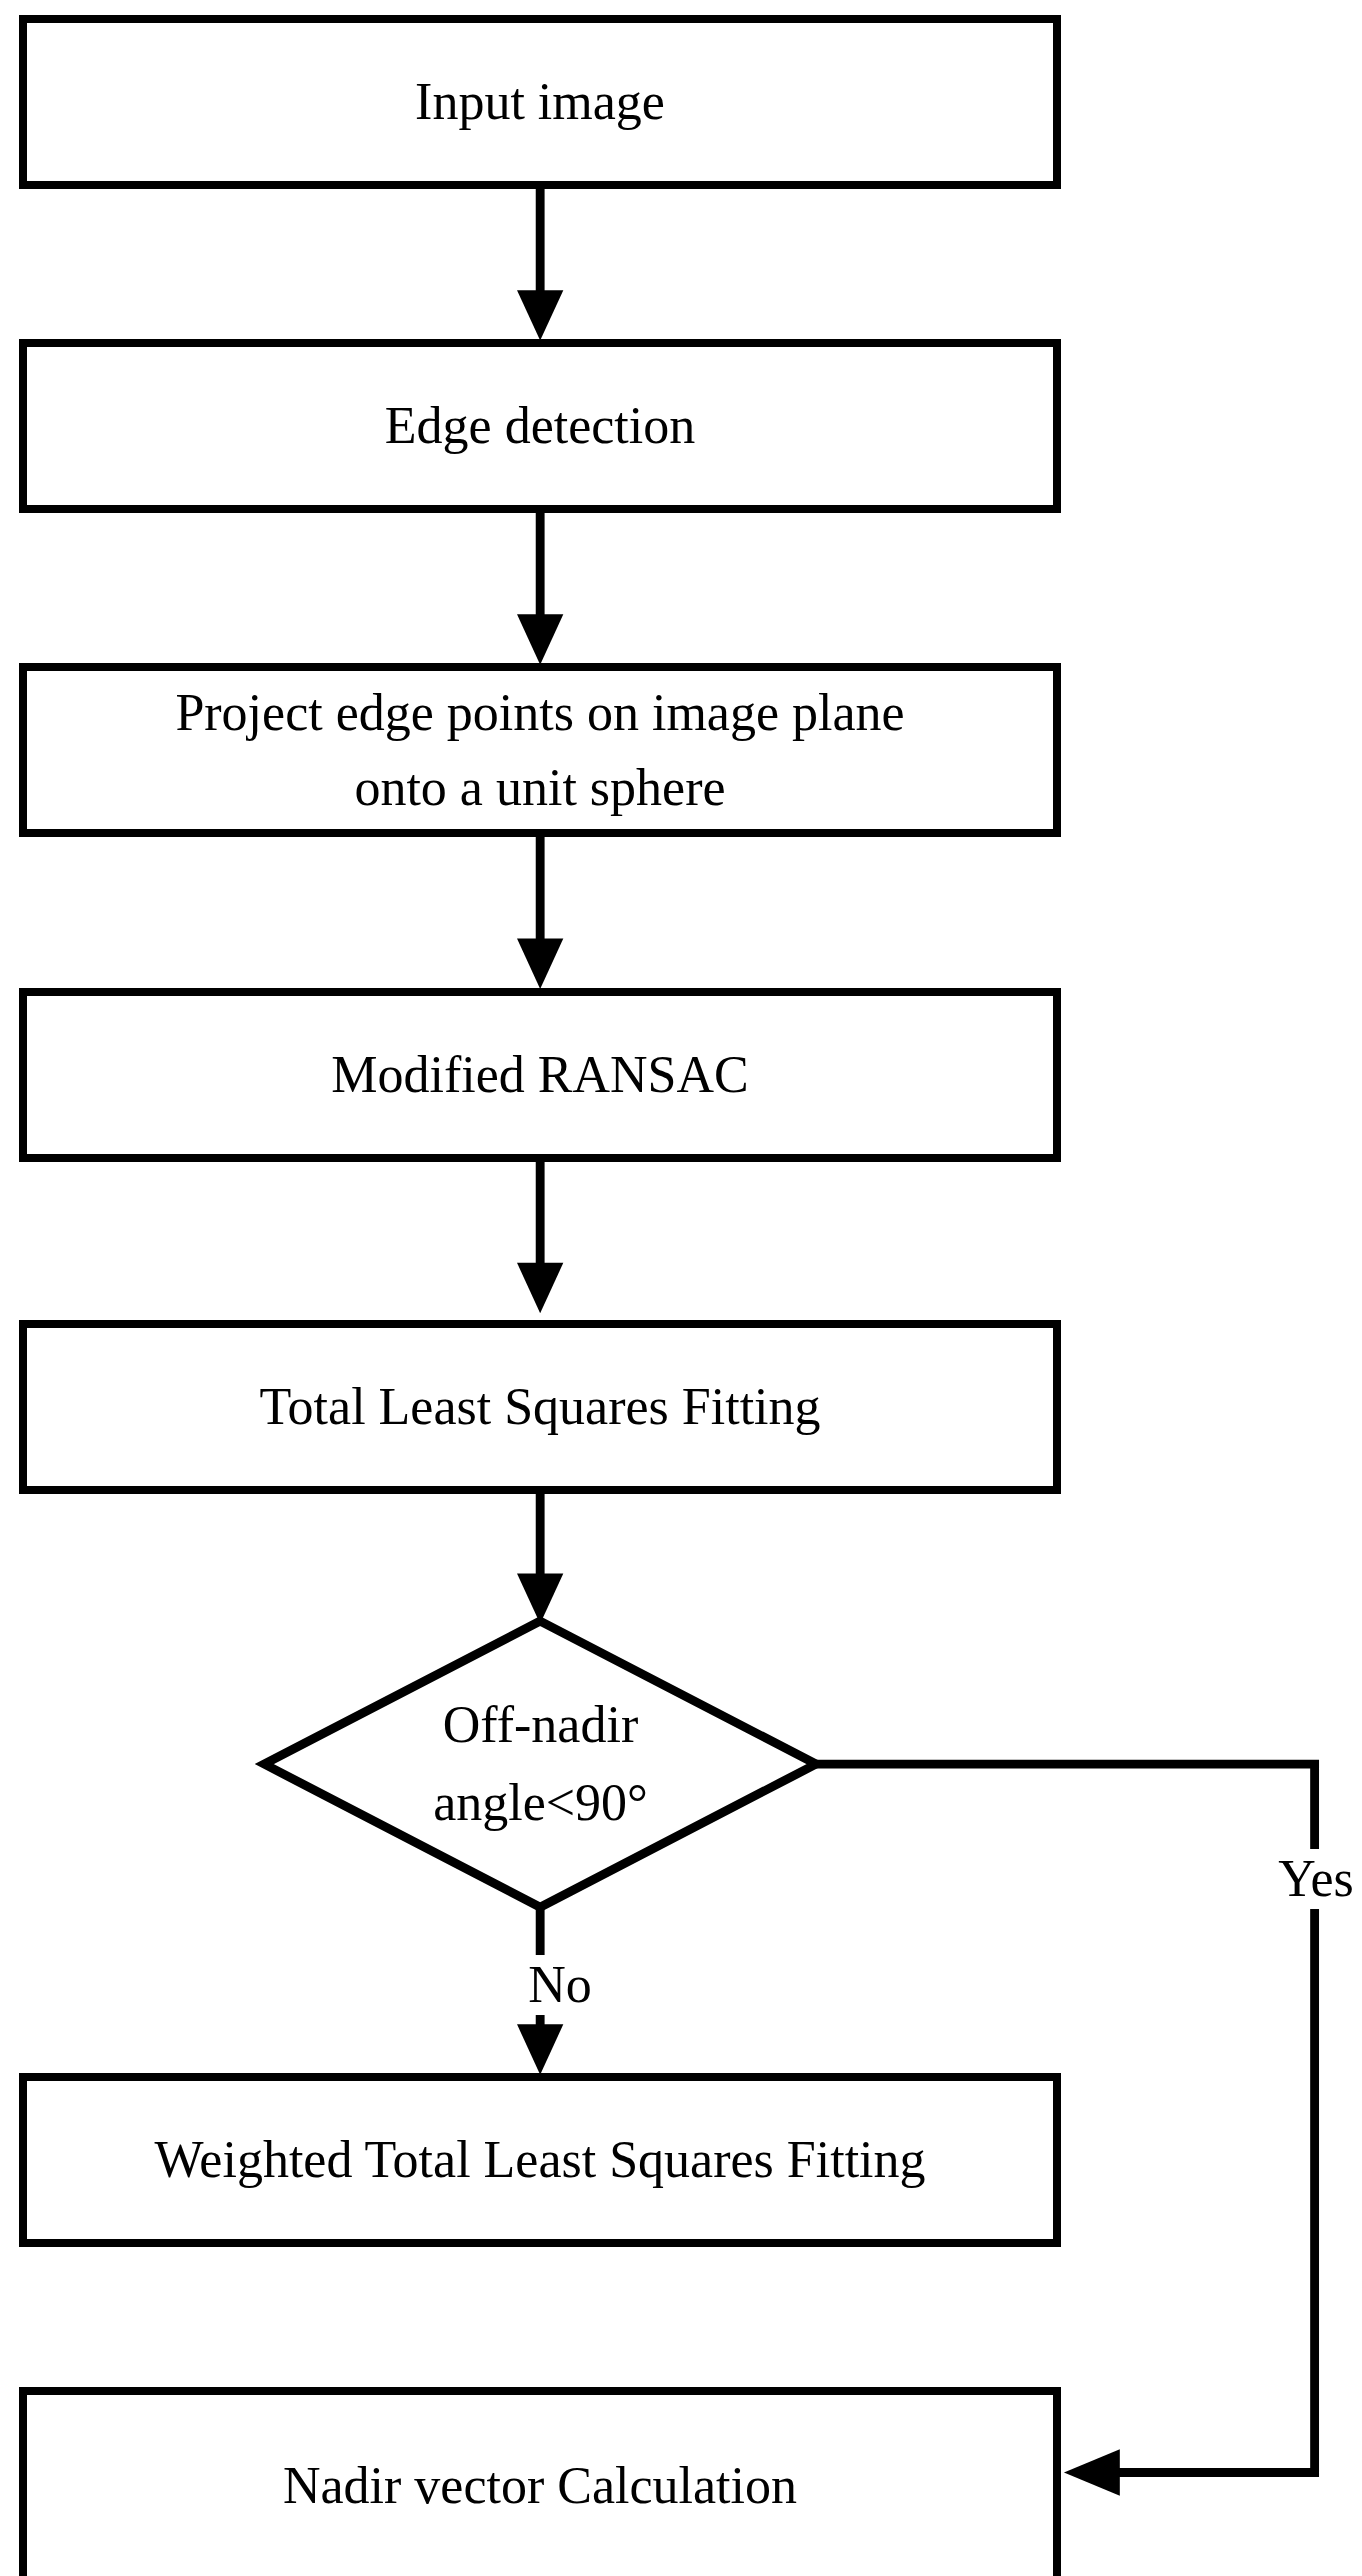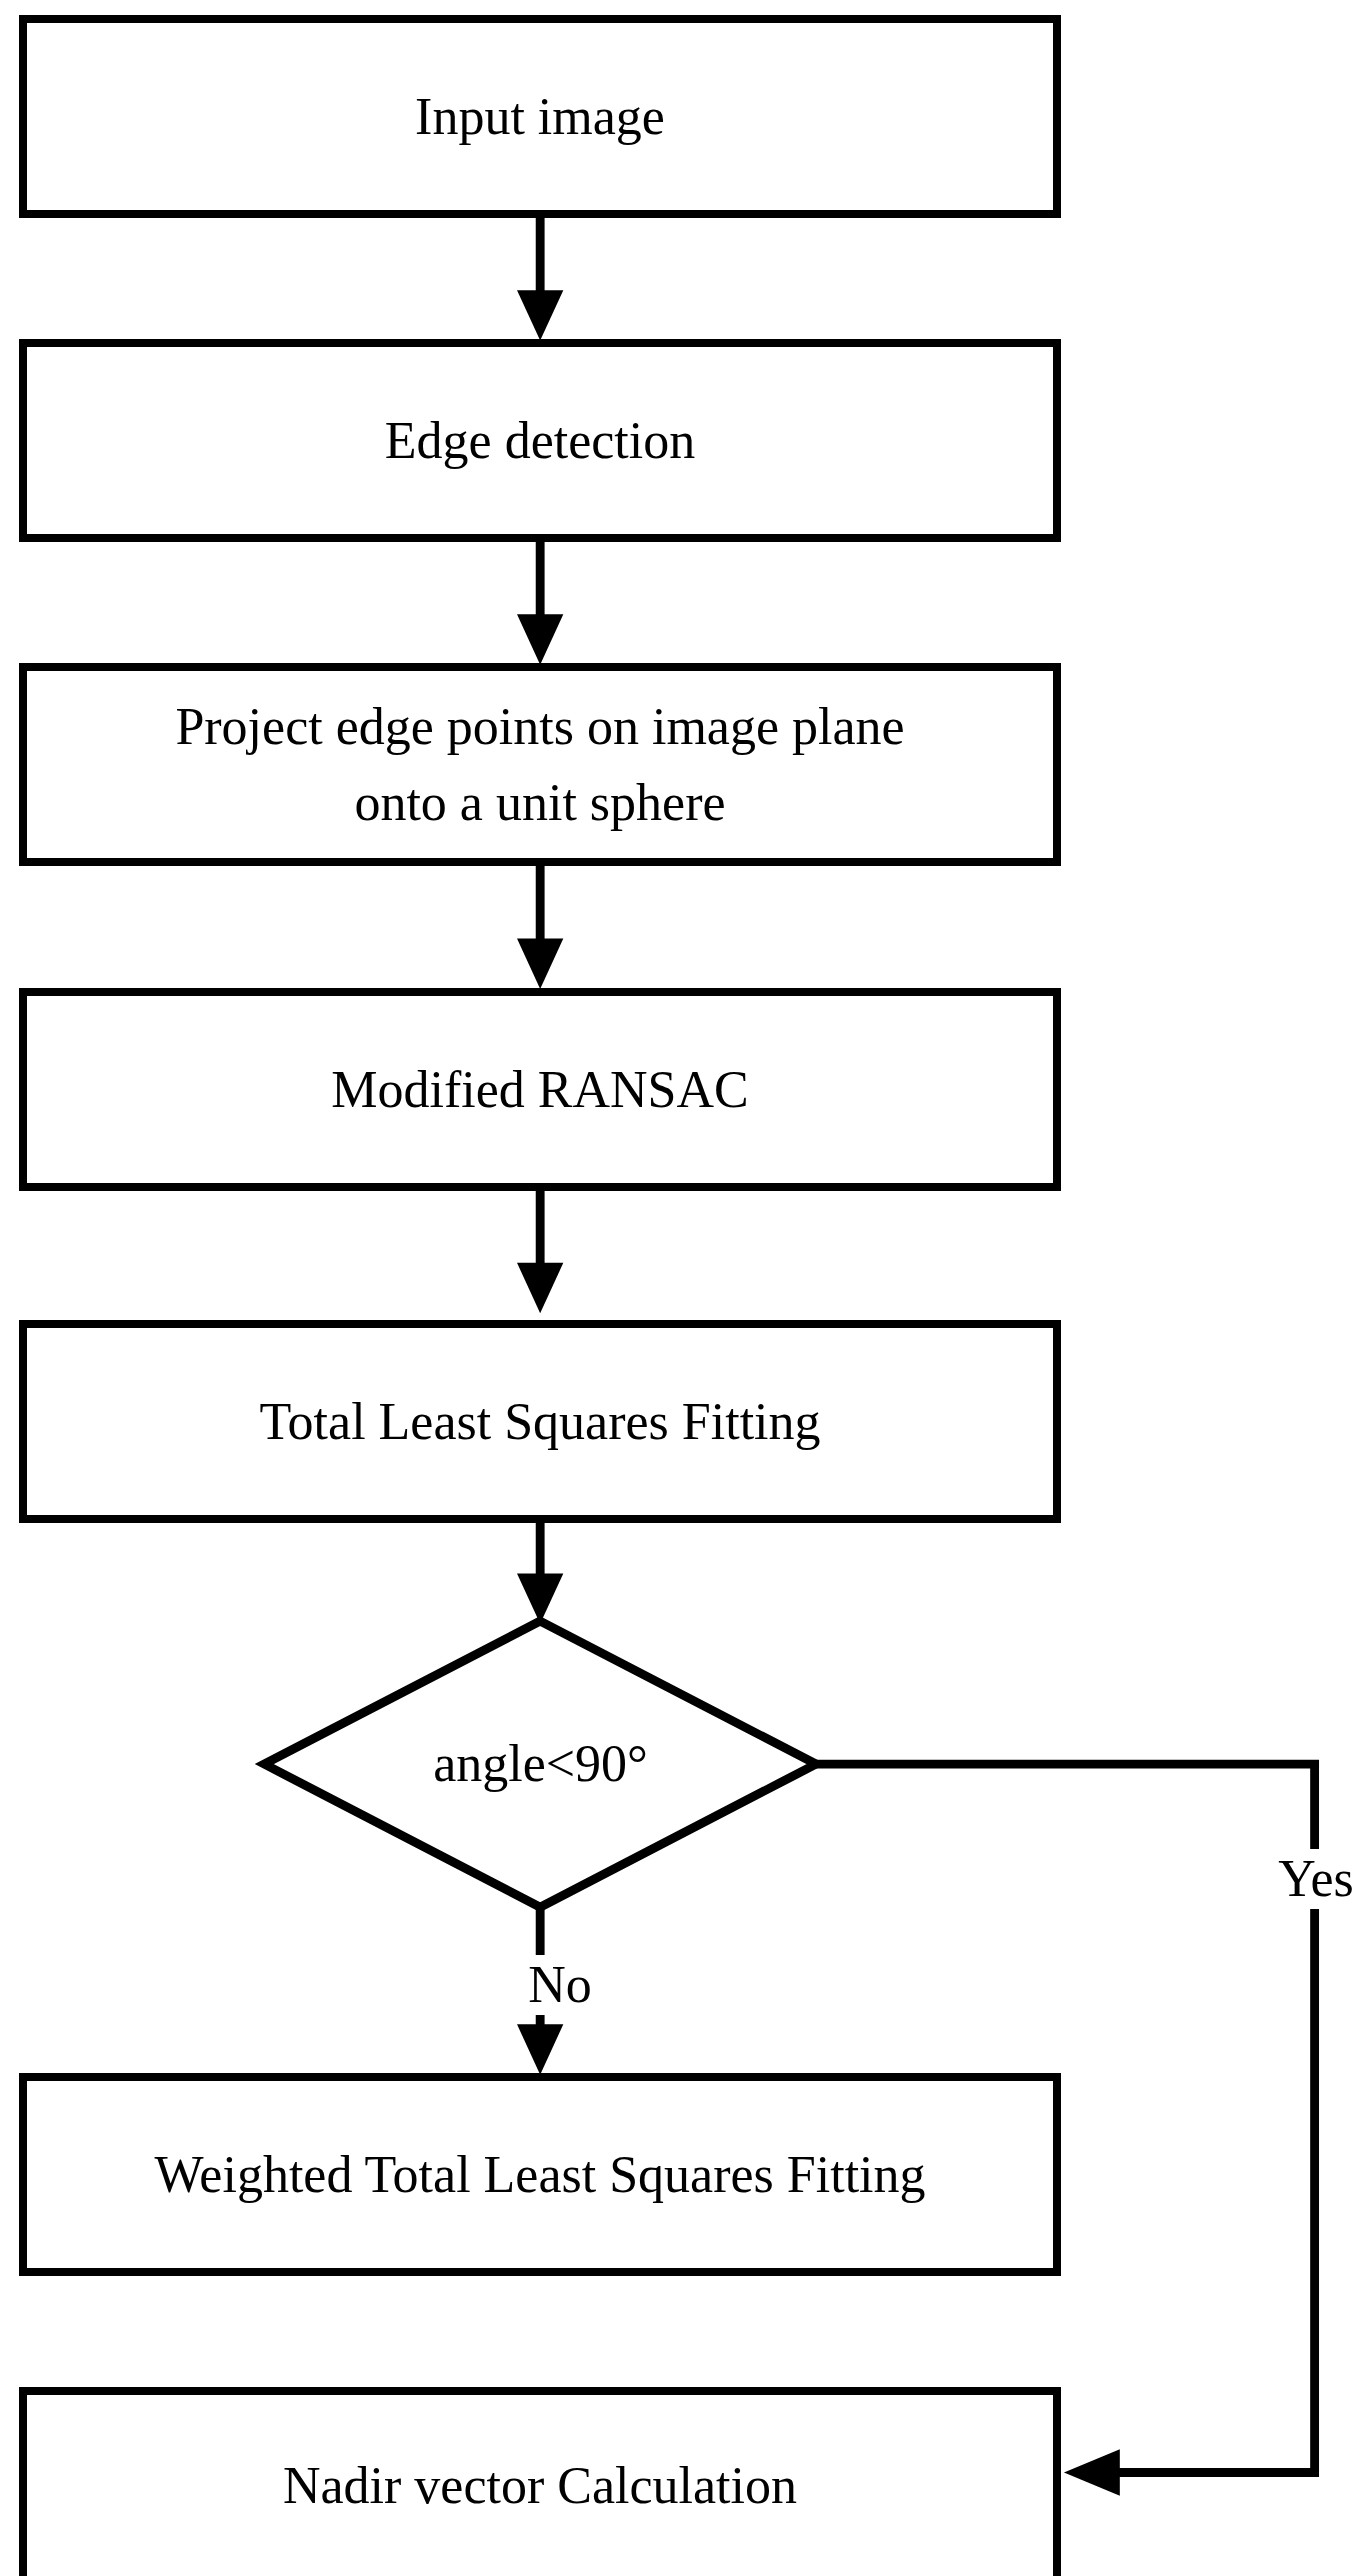--- a/index.html
+++ b/index.html
@@ -6,21 +6,21 @@
   .canvas {
     position:relative;
     width:1363px; height:2576px;
     background:#ffffff;
     font-family:"Liberation Serif","DejaVu Serif",serif;
     color:#000000;
     overflow:hidden;
   }
   .layer { position:absolute; left:0; top:0; }
   .node {
-    position:absolute; left:19px; width:1042px; height:203px;
+    position:absolute; left:19px; width:1042px; height:174px;
     box-sizing:border-box; border:8.9px solid #000000; background:#ffffff;
     display:flex; flex-direction:column; align-items:center; justify-content:center;
     text-align:center; font-size:52px; line-height:1.45;
   }
   .node-1 { top:15px; }
   .node-2 { top:339px; }
   .node-3 { top:663px; }
   .node-4 { top:988px; }
   .node-5 { top:1312px;margin-top:8px; }
   .node-6 { top:2073px; }
@@ -84,20 +84,21 @@
 
   <div class="node node-4">
     <span>Modified RANSAC</span>
   </div>
 
   <div class="node node-5">
     <span>Total Least Squares Fitting</span>
   </div>
 
   <div class="diamond-text">
+    <div>Off-nadir</div>
     <div>angle&lt;90°</div>
   </div>
 
   <div class="branch-label label-no">No</div>
   <div class="branch-label label-yes">Yes</div>
 
   <div class="node node-6">
     <span>Weighted Total Least Squares Fitting</span>
   </div>
 

